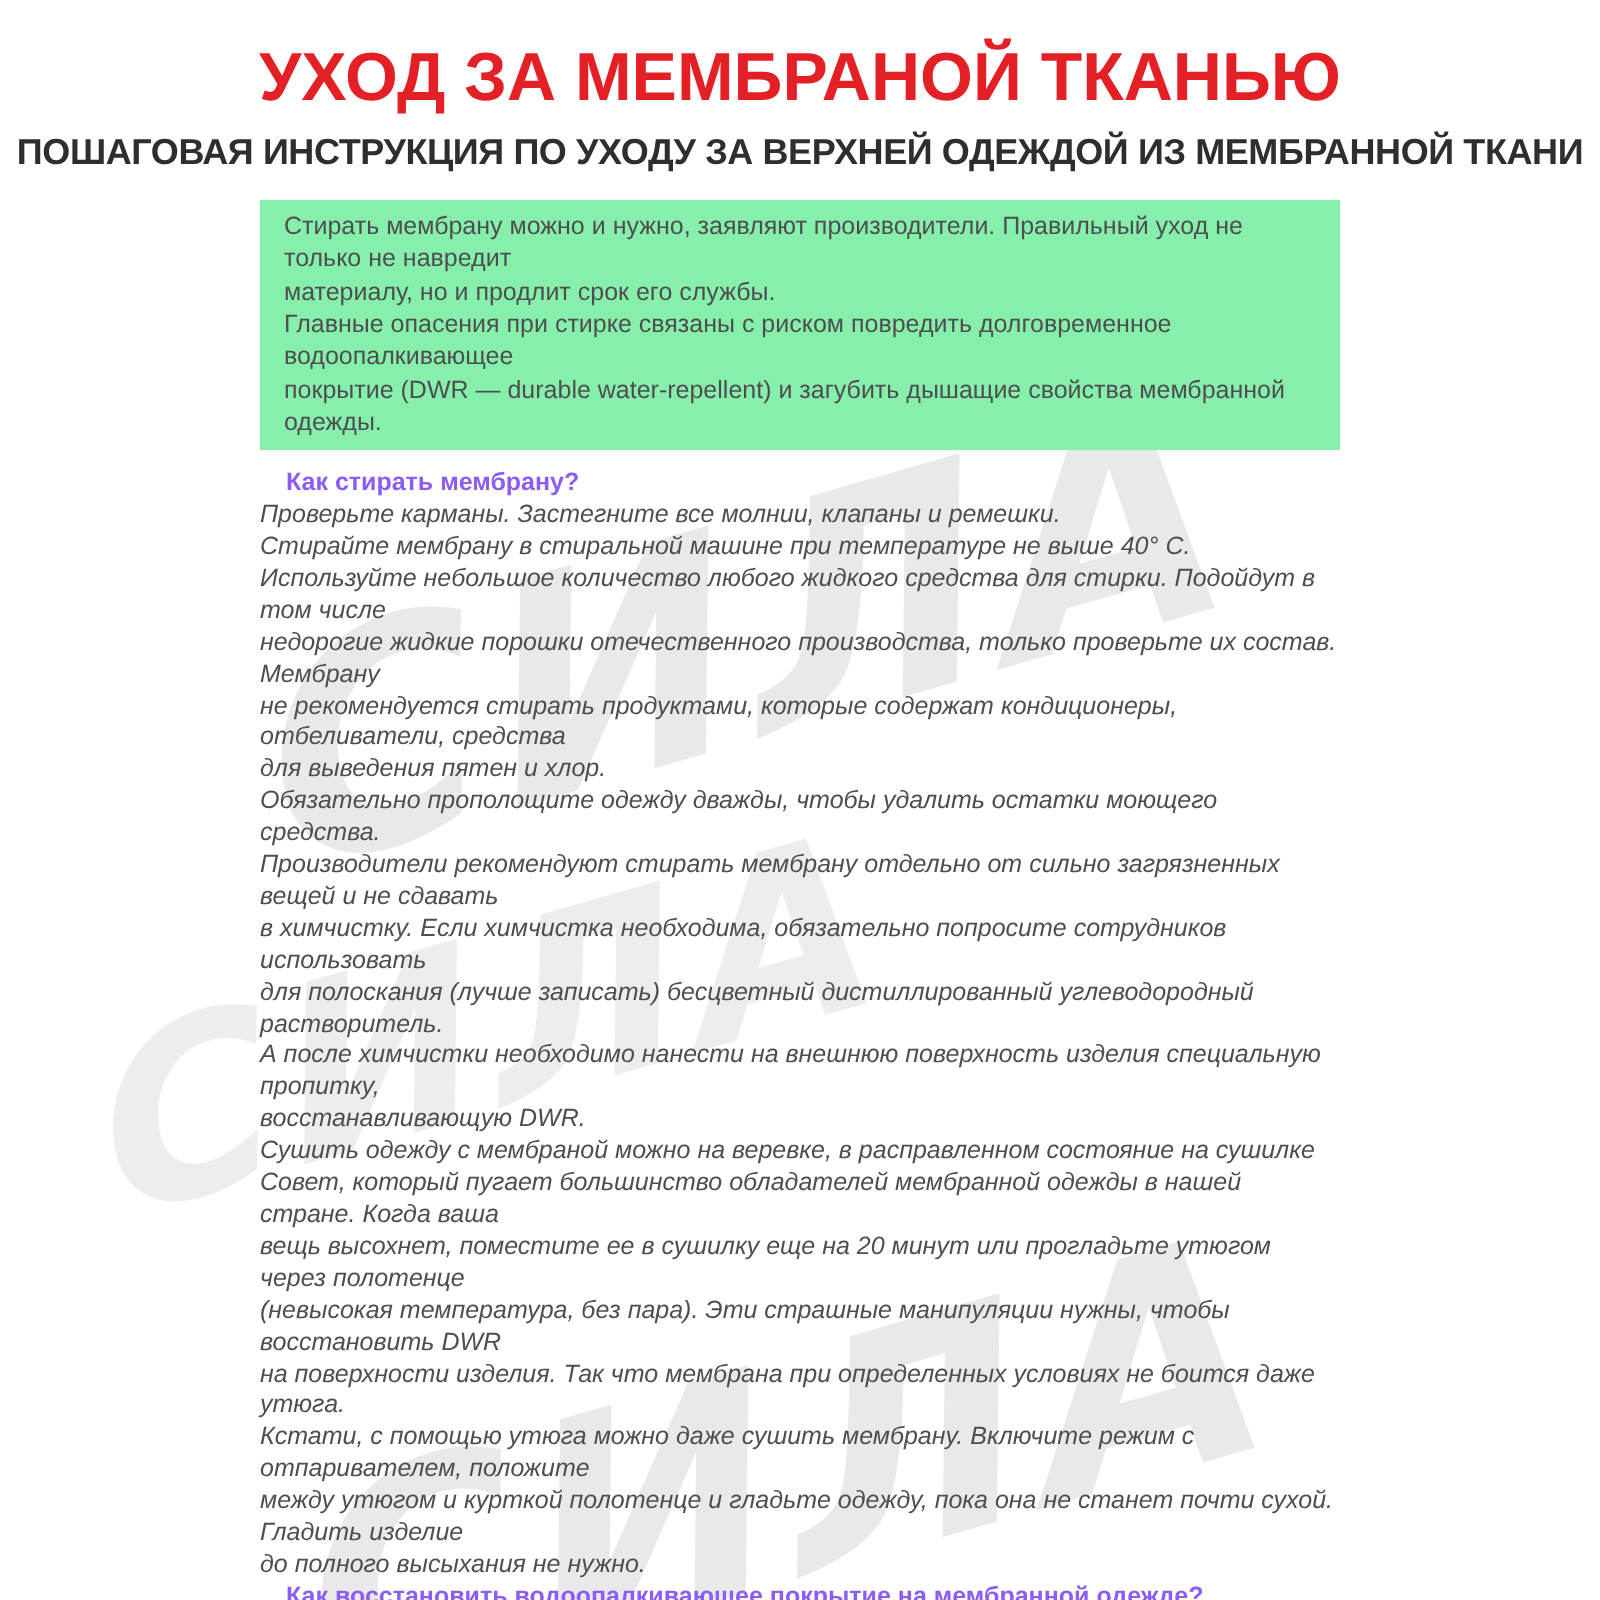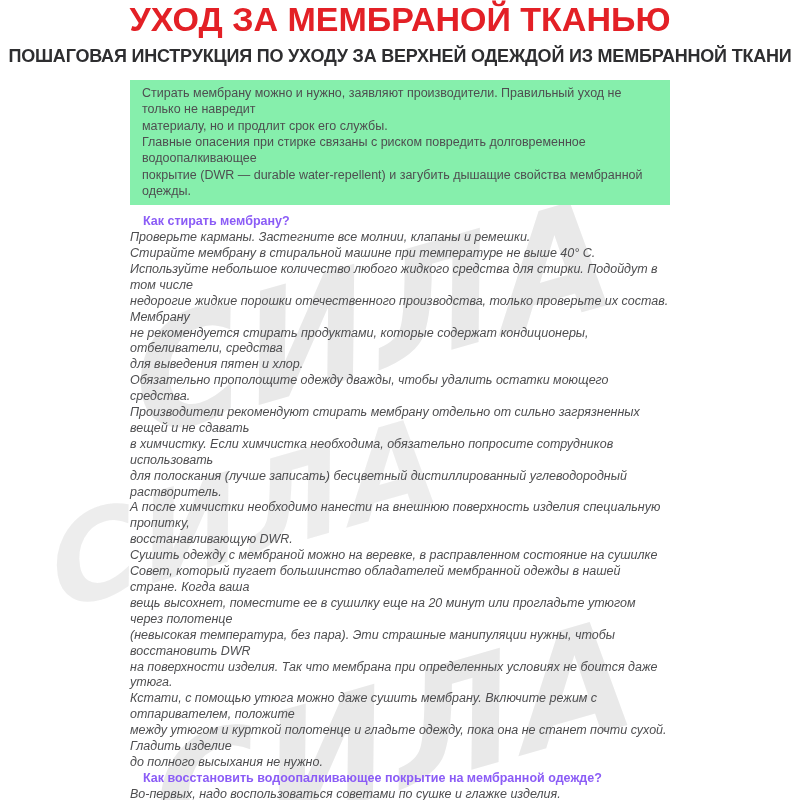--- a/index.html
+++ b/index.html
@@ -40,21 +40,21 @@
   }
   .wm1 { left: 120px; top: 300px; }
   .wm2 { left: 40px;  top: 500px; font-size: 120px; opacity: .8; }
   .wm3 { left: 140px; top: 720px; }
   
   .content {
     position: relative;
     z-index: 1;
   }
   .title {
-    margin: 0 auto 0 auto;
+    margin: 20px auto 0 auto;
     text-align: center;
     font-size: 34px;
     font-weight: bold;
     letter-spacing: 0px;
     color: #e32026;
     line-height: 1.15;
   }
   .subtitle {
     margin: 7px auto 0 auto;
     text-align: center;

